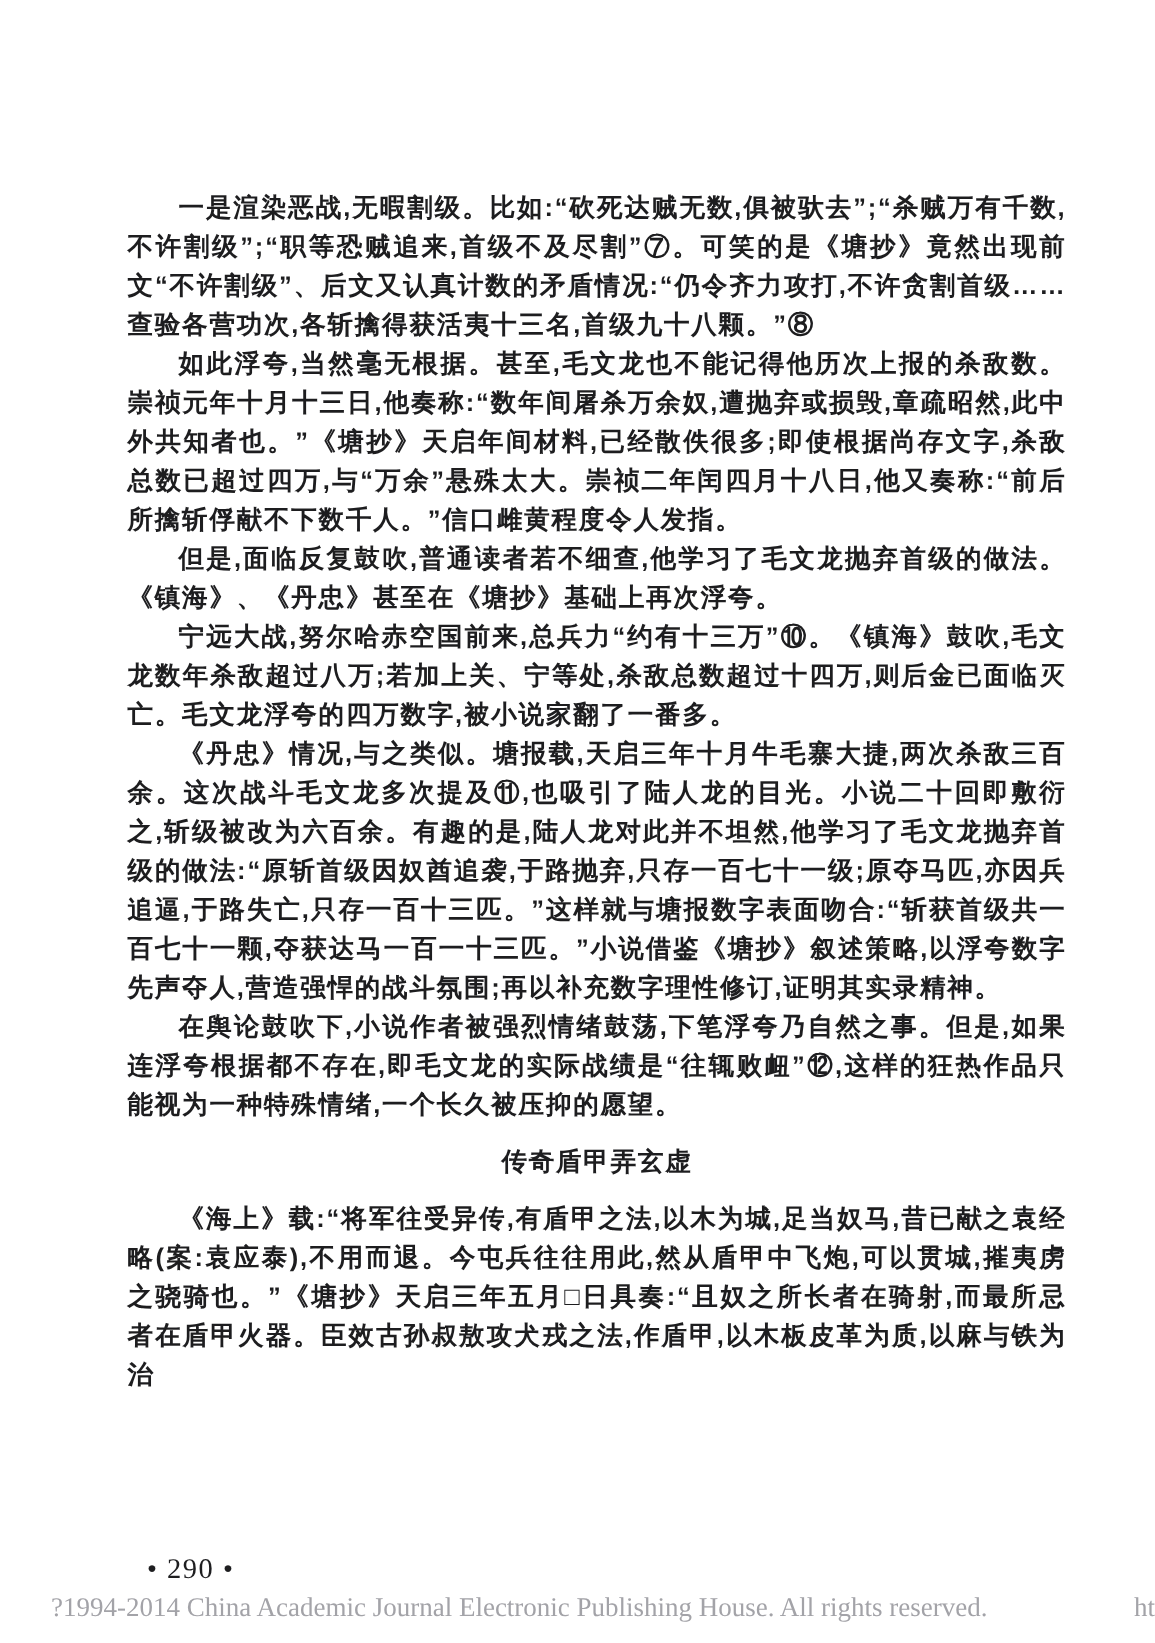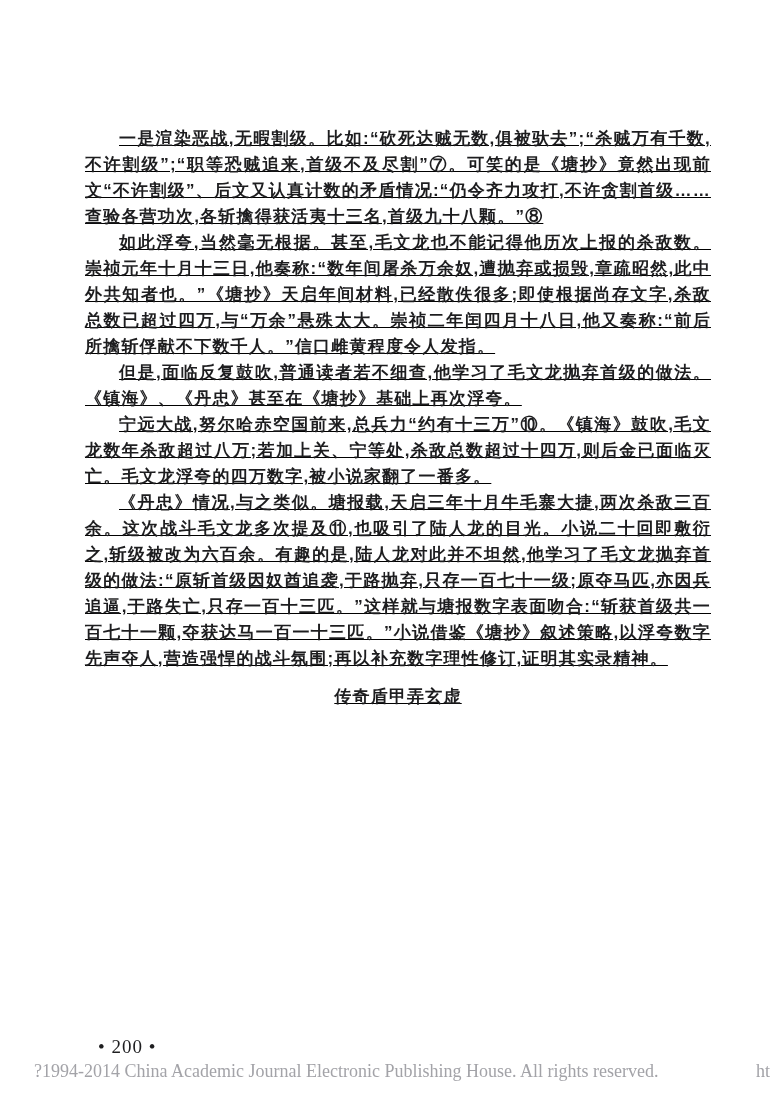--- a/index.html
+++ b/index.html
@@ -14,21 +14,20 @@
   .scan-page {
     position: absolute;
     inset: 0;
     background: #ffffff;
   }
   .text-block {
     position: absolute;
     left: 85px;
     top: 126px;
     width: 626px;
-    text-decoration: underline;
   }
   .body-para {
     margin: 0;
     font-family: "Liberation Sans", sans-serif;
     font-size: 17px;
     line-height: 26px;
     font-weight: 600;
     color: #1d1d1f;
     letter-spacing: 1.2px;
     text-align: justify;
@@ -76,23 +75,25 @@
 <body>
 
 <div class="scan-page">
 
   <div class="text-block">
     <p class="body-para">一是渲染恶战,无暇割级。比如:“砍死达贼无数,俱被驮去”;“杀贼万有千数,不许割级”;“职等恐贼追来,首级不及尽割”⑦。可笑的是《塘抄》竟然出现前文“不许割级”、后文又认真计数的矛盾情况:“仍令齐力攻打,不许贪割首级……查验各营功次,各斩擒得获活夷十三名,首级九十八颗。”⑧</p>
     <p class="body-para">如此浮夸,当然毫无根据。甚至,毛文龙也不能记得他历次上报的杀敌数。崇祯元年十月十三日,他奏称:“数年间屠杀万余奴,遭抛弃或损毁,章疏昭然,此中外共知者也。”《塘抄》天启年间材料,已经散佚很多;即使根据尚存文字,杀敌总数已超过四万,与“万余”悬殊太大。崇祯二年闰四月十八日,他又奏称:“前后所擒斩俘献不下数千人。”信口雌黄程度令人发指。</p>
     <p class="body-para">但是,面临反复鼓吹,普通读者若不细查,他学习了毛文龙抛弃首级的做法。《镇海》、《丹忠》甚至在《塘抄》基础上再次浮夸。</p>
     <p class="body-para">宁远大战,努尔哈赤空国前来,总兵力“约有十三万”⑩。《镇海》鼓吹,毛文龙数年杀敌超过八万;若加上关、宁等处,杀敌总数超过十四万,则后金已面临灭亡。毛文龙浮夸的四万数字,被小说家翻了一番多。</p>
     <p class="body-para">《丹忠》情况,与之类似。塘报载,天启三年十月牛毛寨大捷,两次杀敌三百余。这次战斗毛文龙多次提及⑪,也吸引了陆人龙的目光。小说二十回即敷衍之,斩级被改为六百余。有趣的是,陆人龙对此并不坦然,他学习了毛文龙抛弃首级的做法:“原斩首级因奴酋追袭,于路抛弃,只存一百七十一级;原夺马匹,亦因兵追逼,于路失亡,只存一百十三匹。”这样就与塘报数字表面吻合:“斩获首级共一百七十一颗,夺获达马一百一十三匹。”小说借鉴《塘抄》叙述策略,以浮夸数字先声夺人,营造强悍的战斗氛围;再以补充数字理性修订,证明其实录精神。</p>
+    <p class="body-para">在舆论鼓吹下,小说作者被强烈情绪鼓荡,下笔浮夸乃自然之事。但是,如果连浮夸根据都不存在,即毛文龙的实际战绩是“往辄败衄”⑫,这样的狂热作品只能视为一种特殊情绪,一个长久被压抑的愿望。</p>
     <p class="section-heading">传奇盾甲弄玄虚</p>
+    <p class="body-para">《海上》载:“将军往受异传,有盾甲之法,以木为城,足当奴马,昔已献之袁经略(案:袁应泰),不用而退。今屯兵往往用此,然从盾甲中飞炮,可以贯城,摧夷虏之骁骑也。”《塘抄》天启三年五月□日具奏:“且奴之所长者在骑射,而最所忌者在盾甲火器。臣效古孙叔敖攻犬戎之法,作盾甲,以木板皮革为质,以麻与铁为治</p>
   </div>
 
-  <div class="page-number">• 200 •</div>
+  <div class="page-number">• 290 •</div>
 
   <div class="footer-bar">
     <span>?1994-2014 China Academic Journal Electronic Publishing House. All rights reserved.</span>
     <span class="url-fragment">ht</span>
   </div>
 
 </div>
 
 </body></html>

